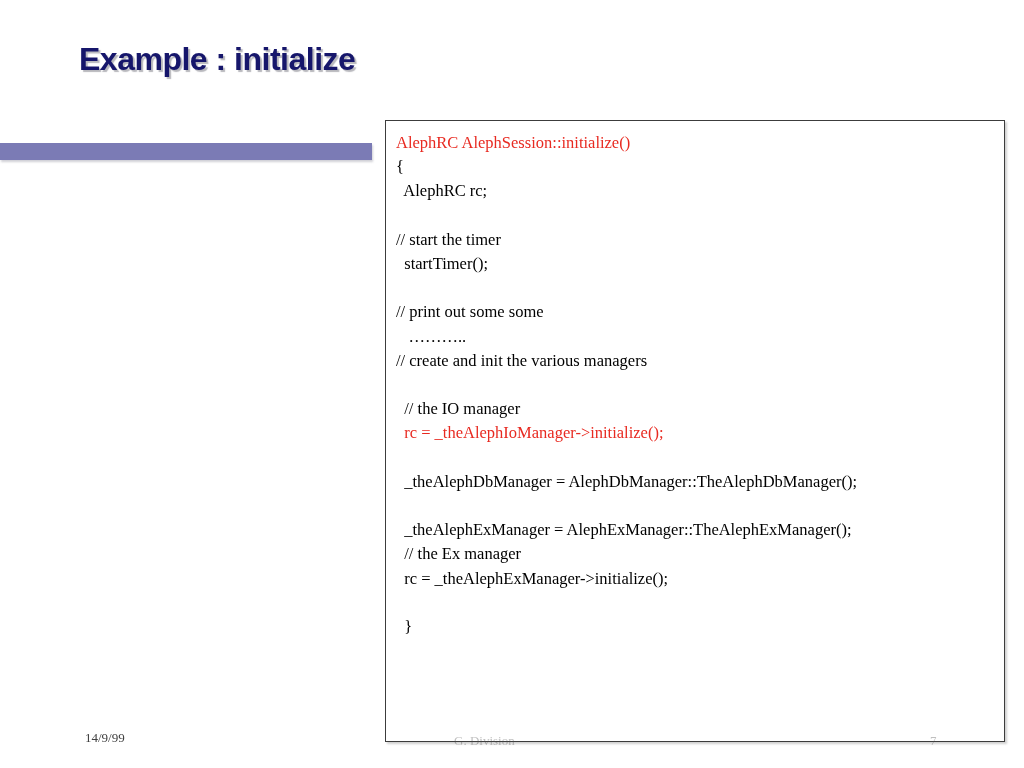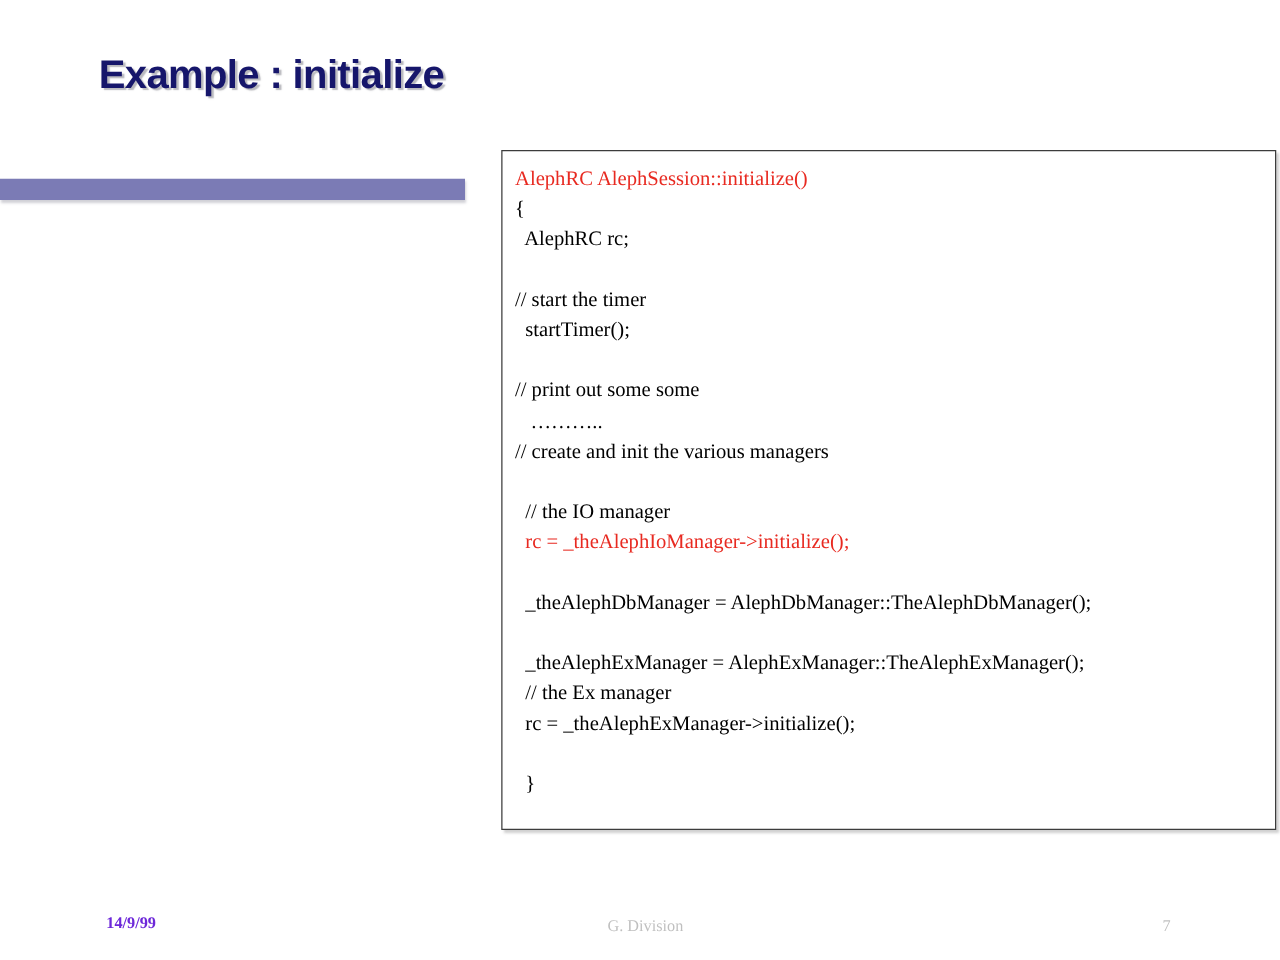--- a/index.html
+++ b/index.html
@@ -49,27 +49,26 @@
     background: #7b7bb5;
     box-shadow: 1px 2px 2px rgba(150,150,165,0.45);
   }
 
   
   .code-panel {
     position: absolute;
     left: 385px;
     top: 120px;
     width: 620px;
-    height: 544px;
+    height: 622px;
     background: #ffffff;
     border: 1px solid #3c3c3c;
     box-shadow: 2px 2px 2px rgba(120,120,120,0.35);
     box-sizing: border-box;
     overflow: hidden;
-    margin-left: 16px;
   }
   .code-body {
     position: absolute;
     left: 0;
     top: 10px;
     width: 100%;
     padding: 0 6px 0 10px;
     box-sizing: border-box;
   }
   .code-line {
@@ -85,27 +84,26 @@
   .code-line.blank { }
 
   
   .footer-date {
     position: absolute;
     left: 85px;
     top: 730px;
     font-family: "Liberation Serif", "DejaVu Serif", serif;
     font-size: 13px;
     line-height: 16px;
-    color: #6d28d9;
+    color: #404040;
     white-space: nowrap;
-    font-weight: bold;
   }
   .footer-center {
     position: absolute;
-    left: 486px;
+    left: 454px;
     top: 733px;
     font-family: "Liberation Serif", "DejaVu Serif", serif;
     font-size: 13px;
     line-height: 16px;
     color: #4a4a4a;
     white-space: nowrap;
     opacity: 0.35;
   }
   .footer-page {
     position: absolute;

